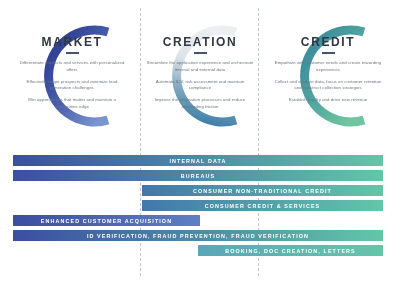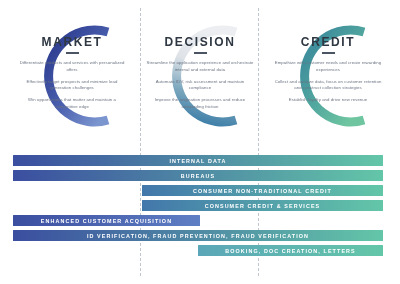--- a/index.html
+++ b/index.html
@@ -141,21 +141,21 @@
         <linearGradient id="gradDecision" x1="0.5" y1="0" x2="0.35" y2="1">
           <stop offset="0%" stop-color="#eceef1"></stop>
           <stop offset="35%" stop-color="#dfe3e8"></stop>
           <stop offset="70%" stop-color="#7aa6bd"></stop>
           <stop offset="100%" stop-color="#3f7fa8"></stop>
         </linearGradient>
       </defs>
       <path d="M 100 104 A 46 46 0 1 1 100 16" fill="none" stroke="url(#gradDecision)" stroke-width="9" stroke-linecap="butt"></path>
     </svg>
     <div class="stage-content">
-      <div class="stage-title">DECISION</div>
+      <div class="stage-title">CREATION</div>
       <div class="title-rule"></div>
       <p class="stage-para">Streamline the application experience and orchestrate internal and external data</p>
       <p class="stage-para">Automate IDV, risk assessment and maintain compliance</p>
       <p class="stage-para">Improve the origination processes and reduce onboarding friction</p>
     </div>
   </div>
 
   <div class="stage" id="stage-service">
     <svg class="ring-svg" viewBox="0 0 128 120">
       <defs>

